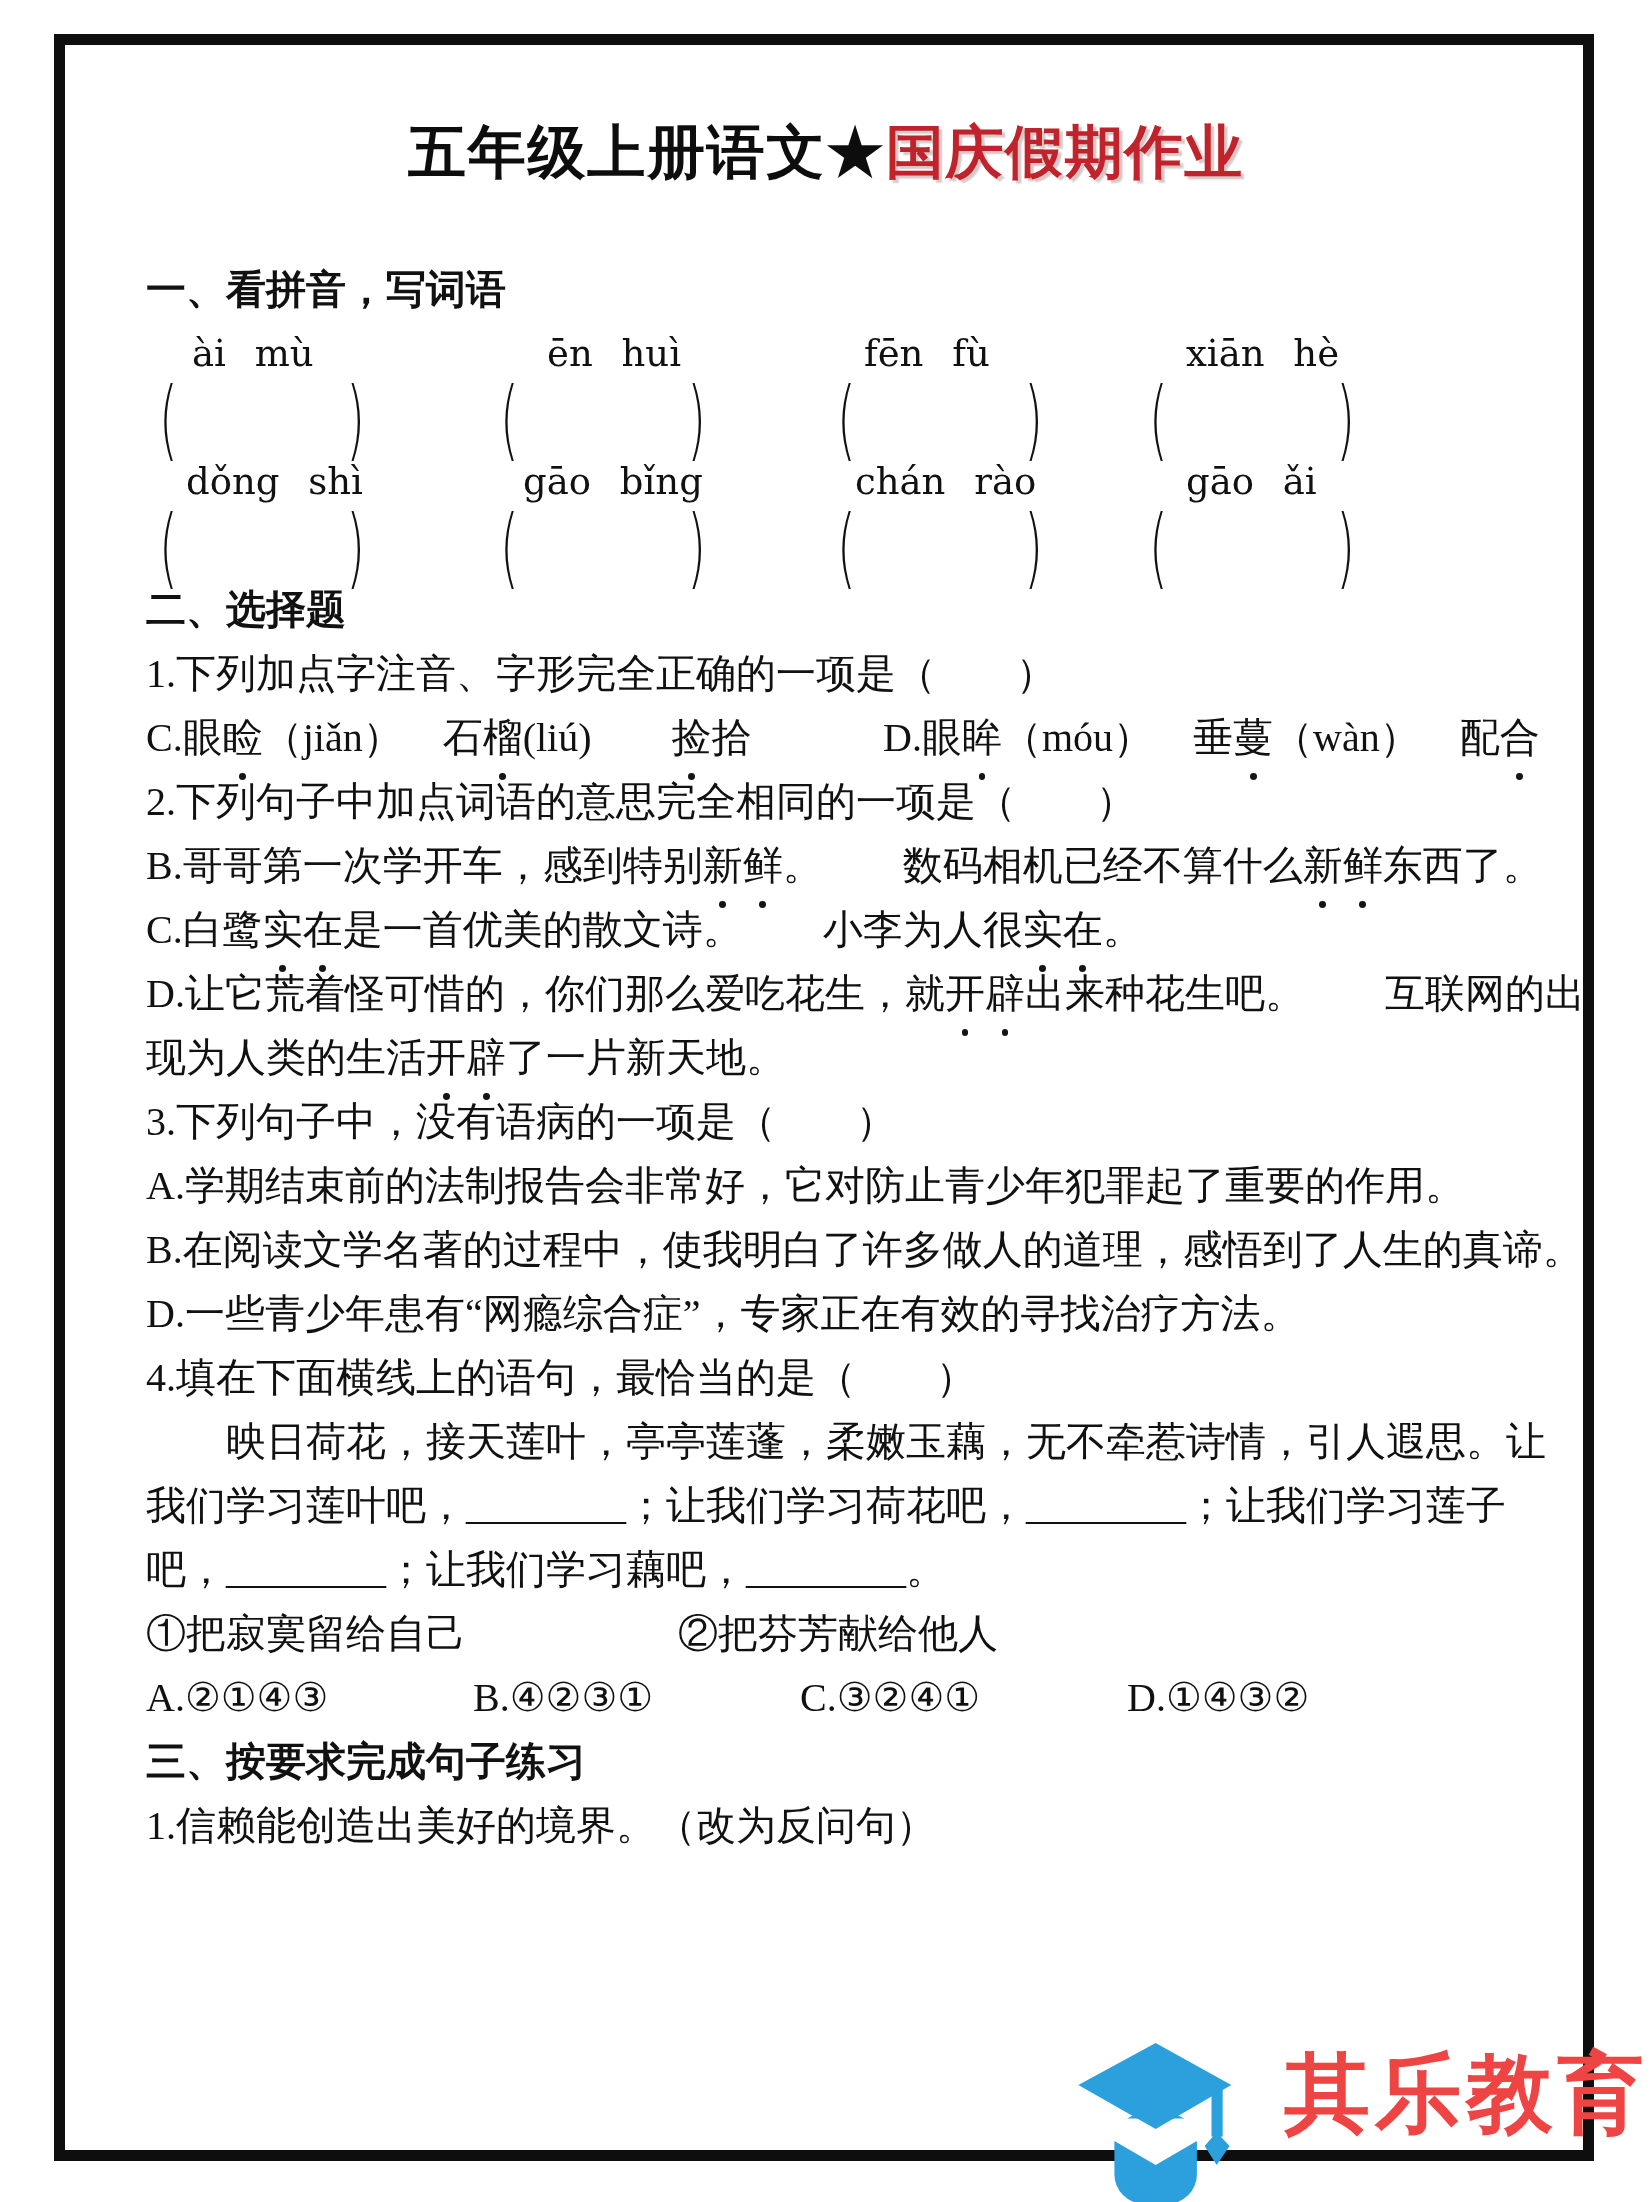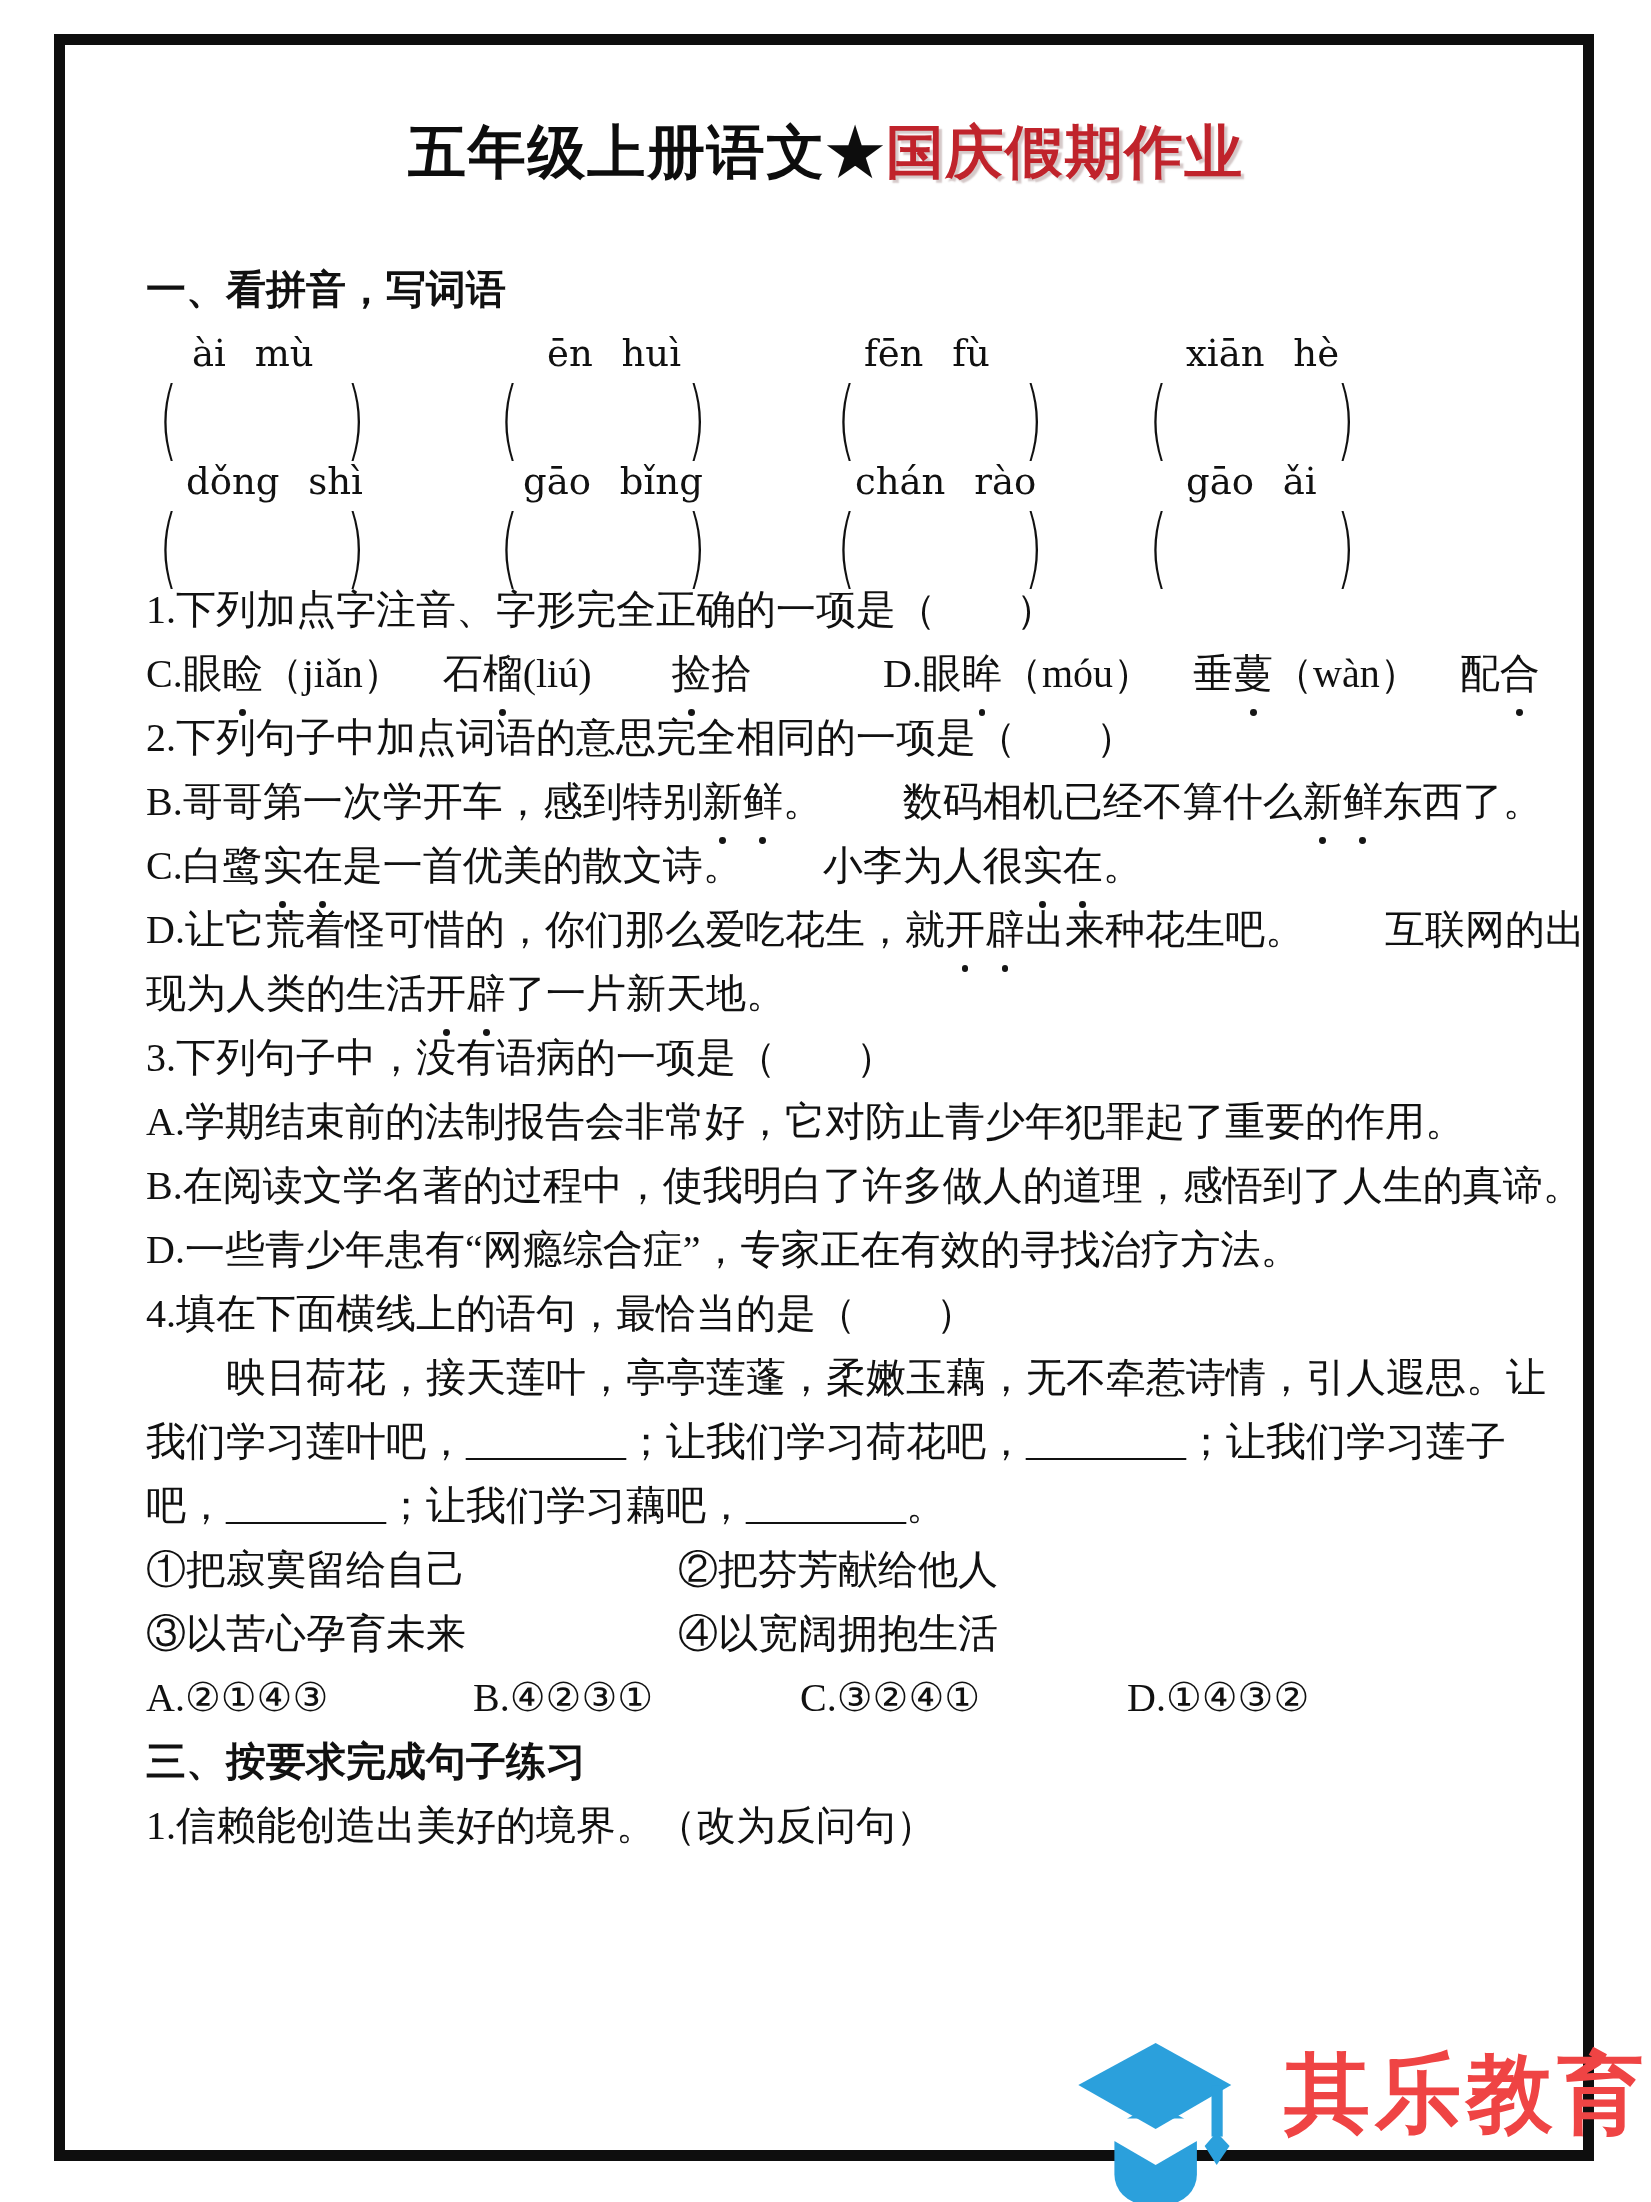--- a/index.html
+++ b/index.html
@@ -106,20 +106,21 @@
       <span class="ppair pp3">
           <span class="paren">(</span>
           <span class="paren">)</span>
         </span>
       <span class="ppair pp4">
           <span class="paren">(</span>
           <span class="paren">)</span>
         </span>
     </div>
 
+    <div class="line h">二、选择题</div>
 
     <div class="line">1.下列加点字注音、字形完全正确的一项是（　　）</div>
 
 
     <div class="line opt-row">
       <span class="opt-left">C.眼<span class="d">睑</span>（jiǎn）　石<span class="d">榴</span>(liú)　　<span class="d">捡</span>拾</span>
       <span class="opt-right">D.眼<span class="d">眸</span>（móu）　垂<span class="d">蔓</span>（wàn）　配<span class="d">合</span></span>
     </div>
 
     <div class="line">2.下列句子中加点词语的意思完全相同的一项是（　　）</div>
@@ -139,24 +140,20 @@
 
     <div class="line" style="text-indent:2em;">映日荷花，接天莲叶，亭亭莲蓬，柔嫩玉藕，无不牵惹诗情，引人遐思。让</div>
     <div class="line">我们学习莲叶吧，________；让我们学习荷花吧，________；让我们学习莲子</div>
     <div class="line">吧，________；让我们学习藕吧，________。</div>
 
     <div class="line">
       <span class="num-left">①把寂寞留给自己</span>
       <span>②把芬芳献给他人</span>
     </div>
 
-    <div class="line">
-      <span class="num-left">③以苦心孕育未来</span>
-      <span>④以宽阔拥抱生活</span>
-    </div>
 
     <div class="line">
       <span class="ans">A.②①④③</span>
       <span class="ans">B.④②③①</span>
       <span class="ans">C.③②④①</span>
       <span>D.①④③②</span>
     </div>
 
     <div class="line h">三、按要求完成句子练习</div>
 

